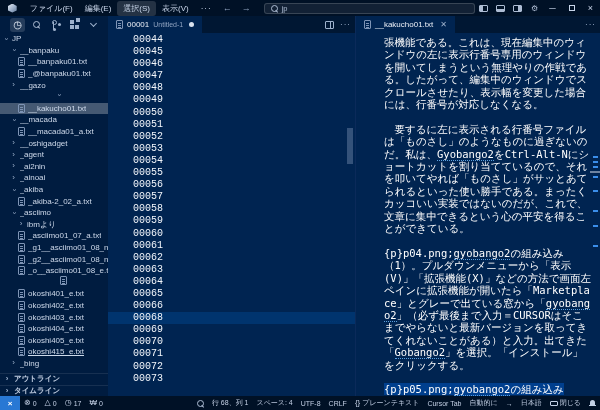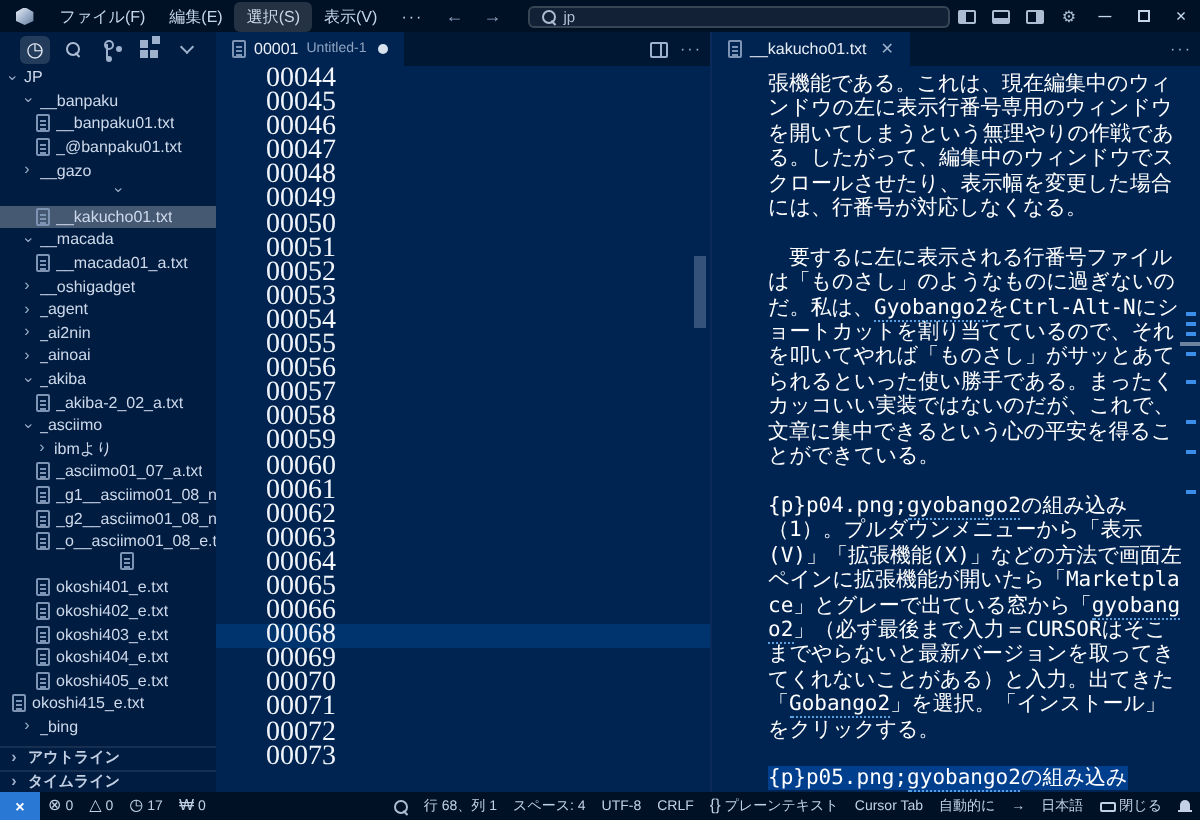--- a/index.html
+++ b/index.html
@@ -59,21 +59,21 @@
   .sidebar { width:108px; height:363px; background:#001c40; position:relative; font-size:8px; color:#cdd9ea; overflow:hidden; }
   .tree-row { display:flex; align-items:center; height:11.6px; gap:3px; white-space:nowrap; cursor:default; }
   .tree-row.selected { background:rgba(255,255,255,.27); }
   .tree-chev { width:6px; text-align:center; color:#9db1cc; font-size:8px; line-height:1; flex:0 0 auto; }
   .tree-chev.exp { transform:rotate(90deg); }
   .tree-label { overflow:hidden; text-overflow:clip; }
   .side-sections { position:absolute; bottom:0; left:0; width:108px; }
   .section-hdr { height:11.5px; display:flex; align-items:center; gap:4px; padding-left:4px; border-top:1px solid rgba(255,255,255,.09); font-size:7.5px; font-weight:bold; color:#c2cfe2; }
 
   
-  .editor1 { width:247px; height:363px; background:#002451; position:relative; font-family:Liberation Serif, serif; font-size:14px; overflow:hidden; }
+  .editor1 { width:247px; height:363px; background:#002451; position:relative; font-family:Liberation Mono, monospace; font-size:10px; overflow:hidden; }
   .e1-lines { position:absolute; top:1px; left:0; width:100%; }
   .e1-line { height:12.1px; line-height:12.1px; padding-left:25px; color:#f2f6fb; }
   .e1-line.current { background:#00346e; }
   .e1-scrollthumb { position:absolute; right:2px; top:95px; width:6px; height:36px; background:rgba(150,170,200,.35); }
 
   
   .editor2 { flex:1; height:363px; background:#002451; position:relative; border-left:1px solid #0b2a5a; font-family:"DejaVu Sans Mono", monospace; overflow:hidden; }
   .e2-text { position:absolute; top:3px; left:28px; width:208px; font-size:10.5px; line-height:12.4px; color:#ffffff; word-break:break-all; }
   .e2-text p { margin-bottom:12.4px; }
   .seg-sel { background:#003f8e;margin-top:24px; }
@@ -275,21 +275,21 @@
             <span class="tree-label">okoshi403_e.txt</span>
           </div>
           <div class="tree-row" style="padding-left: 18px;">
             <span class="ficon"></span>
             <span class="tree-label">okoshi404_e.txt</span>
           </div>
           <div class="tree-row" style="padding-left: 18px;">
             <span class="ficon"></span>
             <span class="tree-label">okoshi405_e.txt</span>
           </div>
-          <div class="tree-row" style="padding-left: 6px;">
+          <div class="tree-row" style="padding-left: 18px; text-decoration: underline;">
             <span class="ficon"></span>
             <span class="tree-label">okoshi415_e.txt</span>
           </div>
           <div class="tree-row" style="padding-left: 10.5px;">
             <span class="tree-chev">›</span>
             <span class="tree-label">_bing</span>
           </div>
         </div>
       <div class="side-sections">
         <div class="section-hdr">

